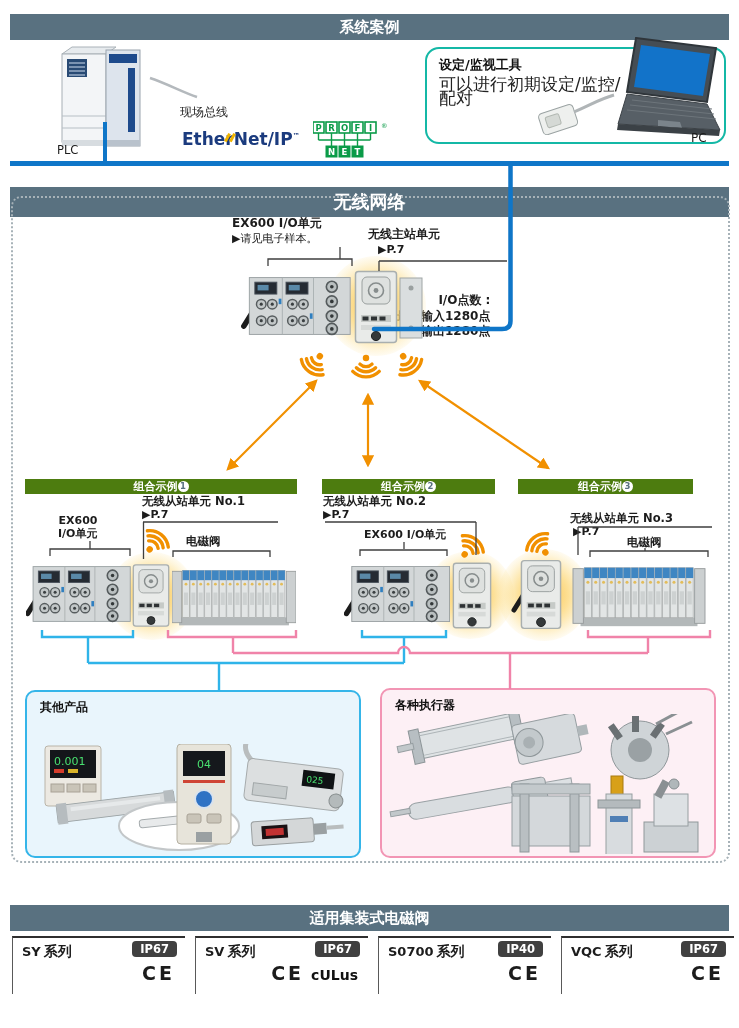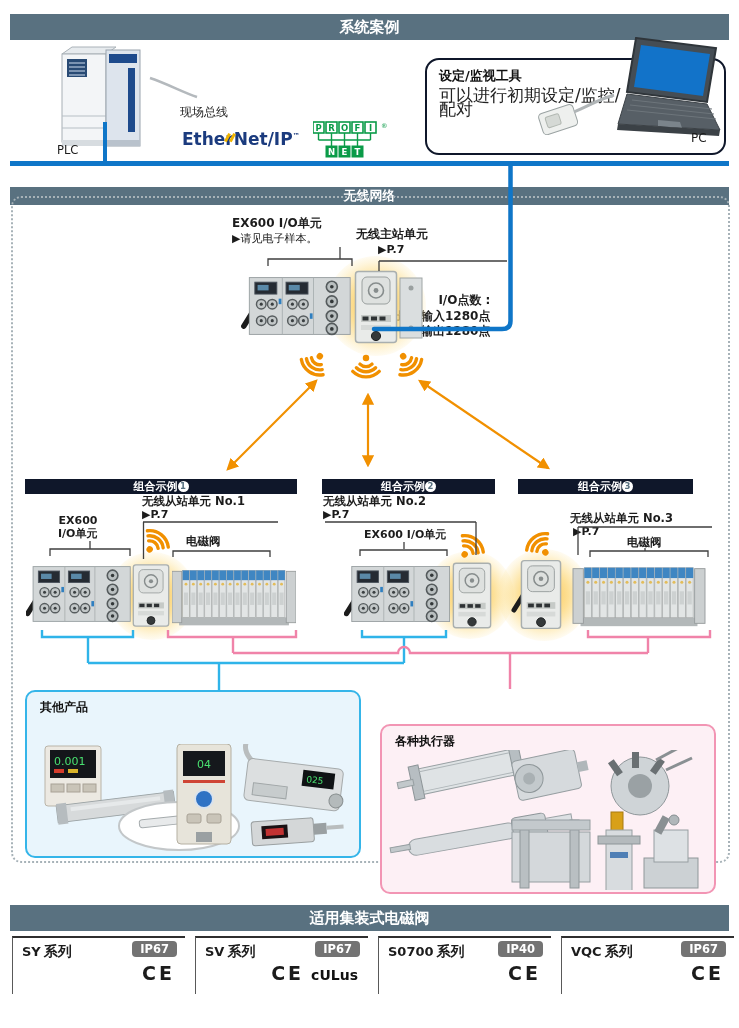--- a/index.html
+++ b/index.html
@@ -3,59 +3,59 @@
 <meta charset="utf-8">
 <style>
   html,body{margin:0;padding:0;background:#fff;}
   .page{position:relative;width:739px;height:1028px;background:#fff;overflow:hidden;
         font-family:"DejaVu Sans","Liberation Sans",sans-serif;color:#222;}
   .abs{position:absolute;}
   
   .bar{position:absolute;left:10px;width:719px;background:#597180;color:#fff;
        display:flex;align-items:center;justify-content:center;font-weight:bold;}
   .bar-top{top:14px;height:26px;font-size:15px;}
-  .bar-wireless{top:187px;height:18px;font-size:13px;}
+  .bar-wireless{top:187px;height:30px;font-size:18px;}
   .bar-valves{top:905px;height:26px;font-size:15px;}
-  .ex-bar{position:absolute;top:479px;height:15px;background:#0f172a;color:#fff;
+  .ex-bar{position:absolute;top:479px;height:15px;background:#4d7c0f;color:#fff;
           display:flex;align-items:center;justify-content:center;font-size:11px;font-weight:bold;gap:0;}
   .ex-num{display:inline-block;width:11px;height:11px;border-radius:50%;background:#fff;color:#597180;
           font-size:8.5px;line-height:11px;text-align:center;font-weight:bold;}
   
   .dotted-frame{position:absolute;left:11px;top:196px;width:715px;height:663px;
                 border:2px dotted #a7b2b8;border-radius:10px;}
   
-  .tool-box{position:absolute;left:425px;top:58px;width:297px;height:93px;background:#fff;
-            border:2px solid #0f172a;border-radius:14px;}
+  .tool-box{position:absolute;left:425px;top:47px;width:297px;height:93px;background:#fff;
+            border:2px solid #14b8a6;border-radius:14px;}
   .tool-title{position:absolute;left:12px;top:7px;font-size:13px;font-weight:bold;color:#111;}
   .tool-desc{position:absolute;left:12px;top:28px;font-size:17px;line-height:14px;color:#222;}
   
   .lbl{position:absolute;color:#1c1c1c;white-space:nowrap;text-align:right;}
   .b{font-weight:bold;}
   
   .eth{position:absolute;left:182px;top:129px;font-size:17px;font-weight:bold;color:#1b3b7e;letter-spacing:0;}
   .eth sup{font-size:7px;}
   .eth .sl{position:absolute;width:2.5px;height:9px;background:#f0b400;transform:rotate(28deg);top:4px;}
   
   .box-other{position:absolute;left:25px;top:690px;width:332px;height:164px;background:#e9f5fc;
              border:2px solid #35b5e9;border-radius:10px;}
   .box-act{position:absolute;left:380px;top:688px;width:332px;height:166px;background:#fdf0f5;
-           border:2px solid #f295b4;border-radius:10px;margin-top:36px;}
+           border:2px solid #f295b4;border-radius:10px;}
   .box-title{position:absolute;left:13px;top:7px;font-size:12px;font-weight:bold;color:#111;}
   .box-desc{position:absolute;left:13px;top:24px;font-size:10.5px;line-height:14px;color:#222;}
   
   .glow{position:absolute;border-radius:50%;
         background:radial-gradient(circle,rgba(250,189,58,.95) 0%,rgba(252,211,106,.7) 38%,rgba(253,230,165,.38) 62%,rgba(255,255,255,0) 76%);}
   
   .wifi{position:absolute;width:34px;height:34px;}
   
   .series-block{position:absolute;top:936px;height:56px;width:172px;background:#fff;
                 border-top:2px solid #2f2f2f;border-left:1px solid #595959;}
   .sname{position:absolute;left:9px;top:5px;font-size:13px;font-weight:bold;color:#1c1c1c;}
   .stype{font-size:14px;margin-left:3px;}
-  .sbadge{position:absolute;right:8px;top:3px;background:#737373;color:#fff;font-weight:bold;
+  .sbadge{position:absolute;right:8px;top:3px;background:#404040;color:#fff;font-weight:bold;
           font-size:11.5px;padding:1px 8px;border-radius:4px;}
   .smarks{position:absolute;right:10px;top:24px;display:flex;gap:7px;align-items:baseline;}
   .ce{font-size:19px;font-weight:600;letter-spacing:3px;color:#1c1c1c;}
   .ul{font-size:14px;font-weight:bold;color:#111;}
   svg text{font-family:"DejaVu Sans","Liberation Sans",sans-serif;}
 </style>
 </head>
 <body>
 
 <div class="page">
@@ -239,21 +239,21 @@
     <polygon points="35,9 104,18 97,60 28,51" fill="#1273c9"></polygon>
     <polygon points="21,58 101,68 114,94 12,88" fill="#575f66" stroke="#3c4247"></polygon>
     <path d="M26,64 L106,73 M24,69 L108,78 M21,74 L110,83" stroke="#6d757b" stroke-width="1" fill="none"></path>
     <polygon points="52,84 74,86 76,92 52,90" fill="#7b848b"></polygon>
     <polygon points="12,88 114,94 113,100 11,94" fill="#3b4146"></polygon>
   </svg>
   <div class="lbl" style="left:691px;top:131px;font-size:12px">PC</div>
 
   <div class="lbl b" style="left:232px;top:215px;font-size:12px">EX600 I/O单元</div>
   <div class="lbl" style="left:232px;top:231px;font-size:11px">▶请见电子样本。</div>
-  <div class="lbl b" style="left:356px;top:226px;font-size:12px">无线主站单元</div>
+  <div class="lbl b" style="left:368px;top:226px;font-size:12px">无线主站单元</div>
   <div class="lbl b" style="left:378px;top:243px;font-size:11px">▶P.7</div>
   <div class="lbl b" style="left:397px;top:293px;font-size:12px;line-height:15.5px">
     <div>I/O点数 :</div>
     <div>最大输入1280点</div>
     <div style="margin-left:17px">输出1280点</div>
   </div>
 
   <div class="glow" style="left:326px;top:256px;width:100px;height:100px"></div>
   <div class="glow" style="left:108px;top:552px;width:88px;height:88px"></div>
   <div class="glow" style="left:426px;top:551px;width:88px;height:88px"></div>

